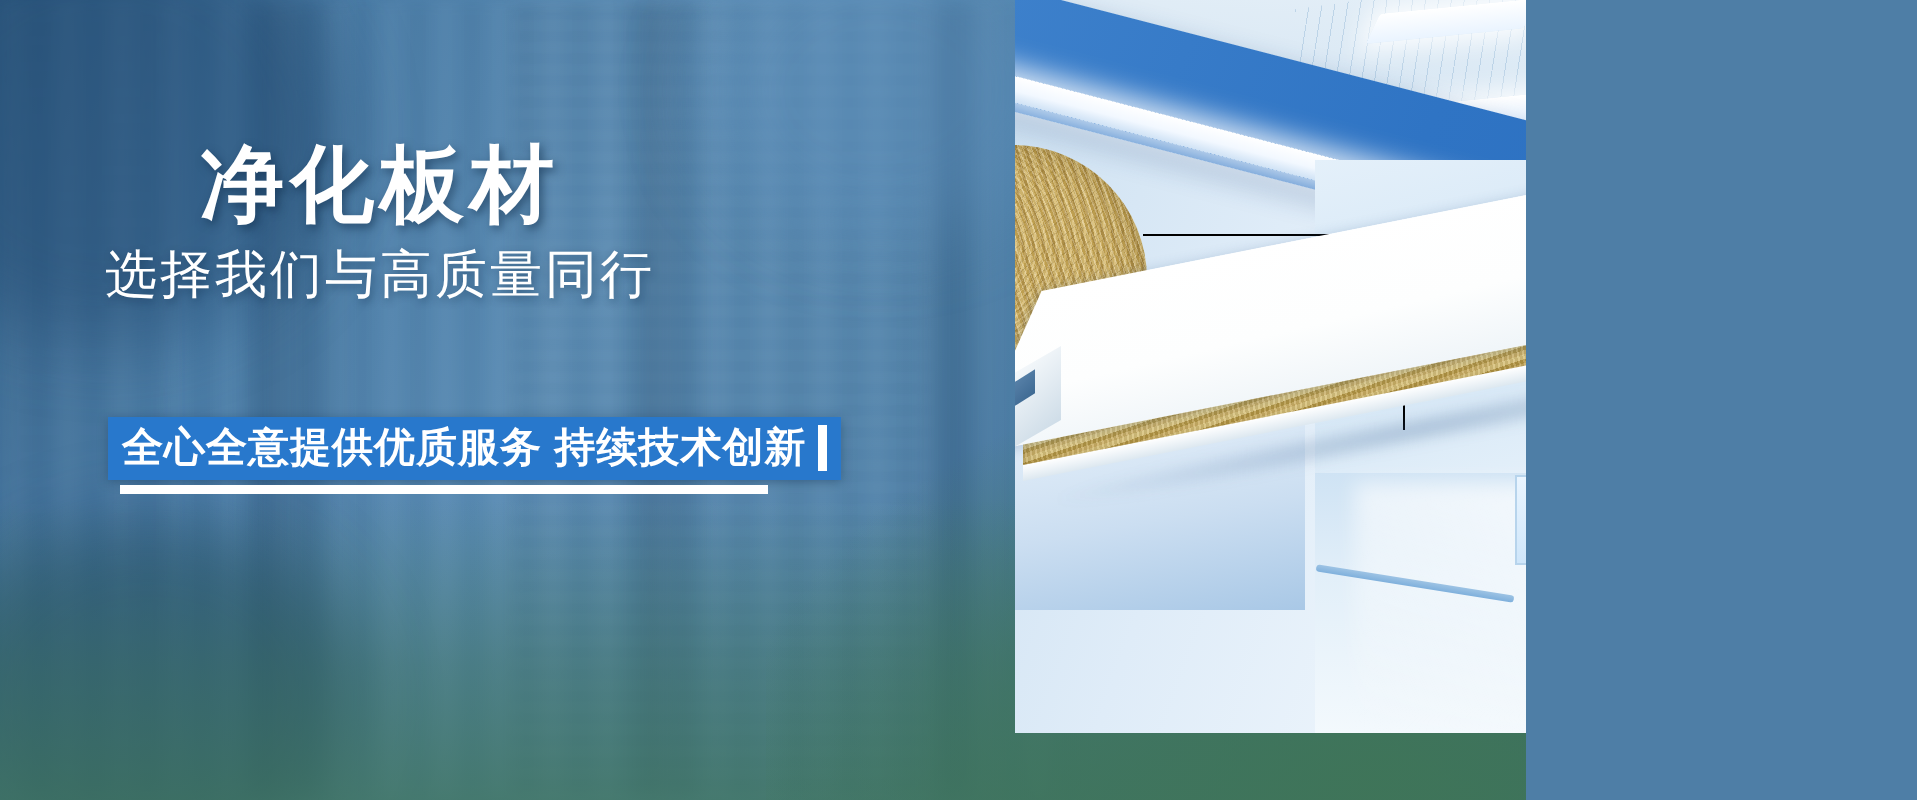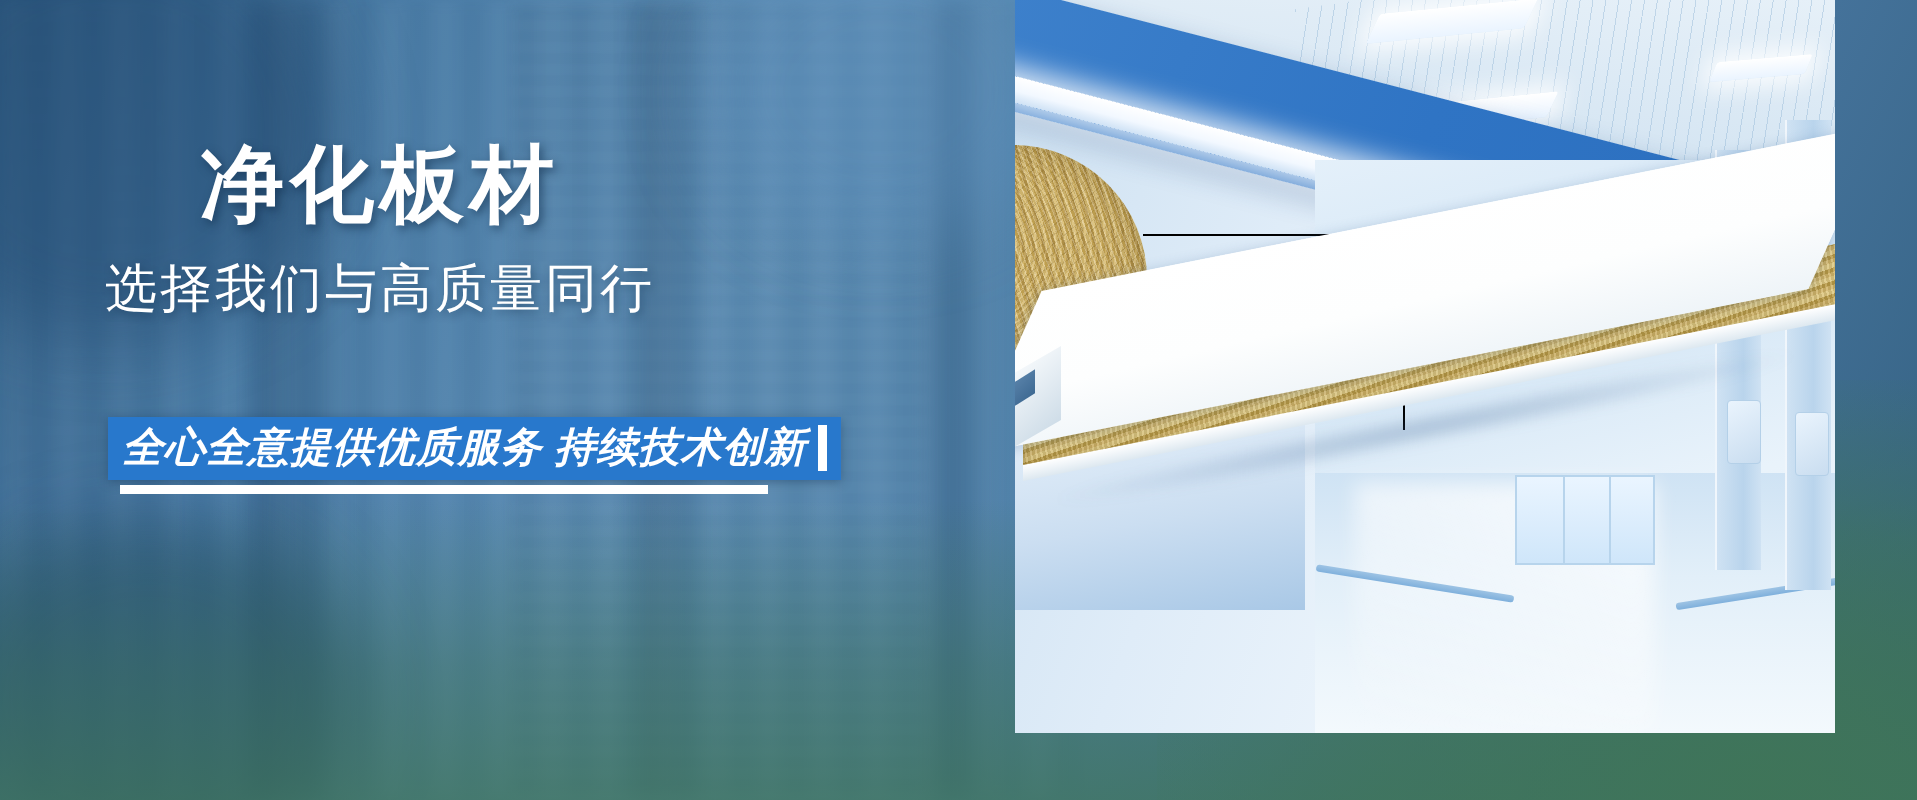--- a/index.html
+++ b/index.html
@@ -4,21 +4,21 @@
 <style>
   * { margin:0; padding:0; box-sizing:border-box; }
   html,body { width:1917px; height:800px; overflow:hidden; }
   body {
     font-family:"Liberation Sans","DejaVu Sans",sans-serif;
     background:#4e7ea6;
   }
 
   #banner {
     position:relative;
-    width:1917px;
+    width:1526px;
     height:800px;
     overflow:hidden;
     background:#701a75;
   }
 
   
   .bg-base {
     position:absolute; inset:0;
     background:
       linear-gradient(115deg,#2f5c83 0%,#4a7ca6 18%,#5a8cb4 38%,#5386ae 58%,#46749d 78%,#33607f 100%);
@@ -100,37 +100,36 @@
     position:absolute;
     left:0; right:240px;
     text-align:center;
     color:#ffffff;
     font-size:52px;
     font-weight:300;
     letter-spacing:3px;
     line-height:1.18;
     text-shadow:2px 3px 8px rgba(12,40,70,.45);
   }
-  .subtitle.l1 { top:258px; }
+  .subtitle.l1 { top:244px; }
   .subtitle.l2 { top:322px; }
 
   .tagline-wrap {
     position:absolute;
     left:108px;
     top:417px;
     display:flex;
     flex-direction:column;
   }
   .tagline {
     display:flex;
     align-items:center;
     background:#2878cc;
     padding:7px 14px 9px 14px;
     box-shadow:0 2px 10px rgba(10,35,65,.35);
-    font-style:italic;
   }
   .tagline-text {
     color:#ffffff;
     font-size:41px;
     font-weight:bold;
     letter-spacing:1px;
     white-space:nowrap;
     line-height:1.15;
   }
   .tagline-tick {

